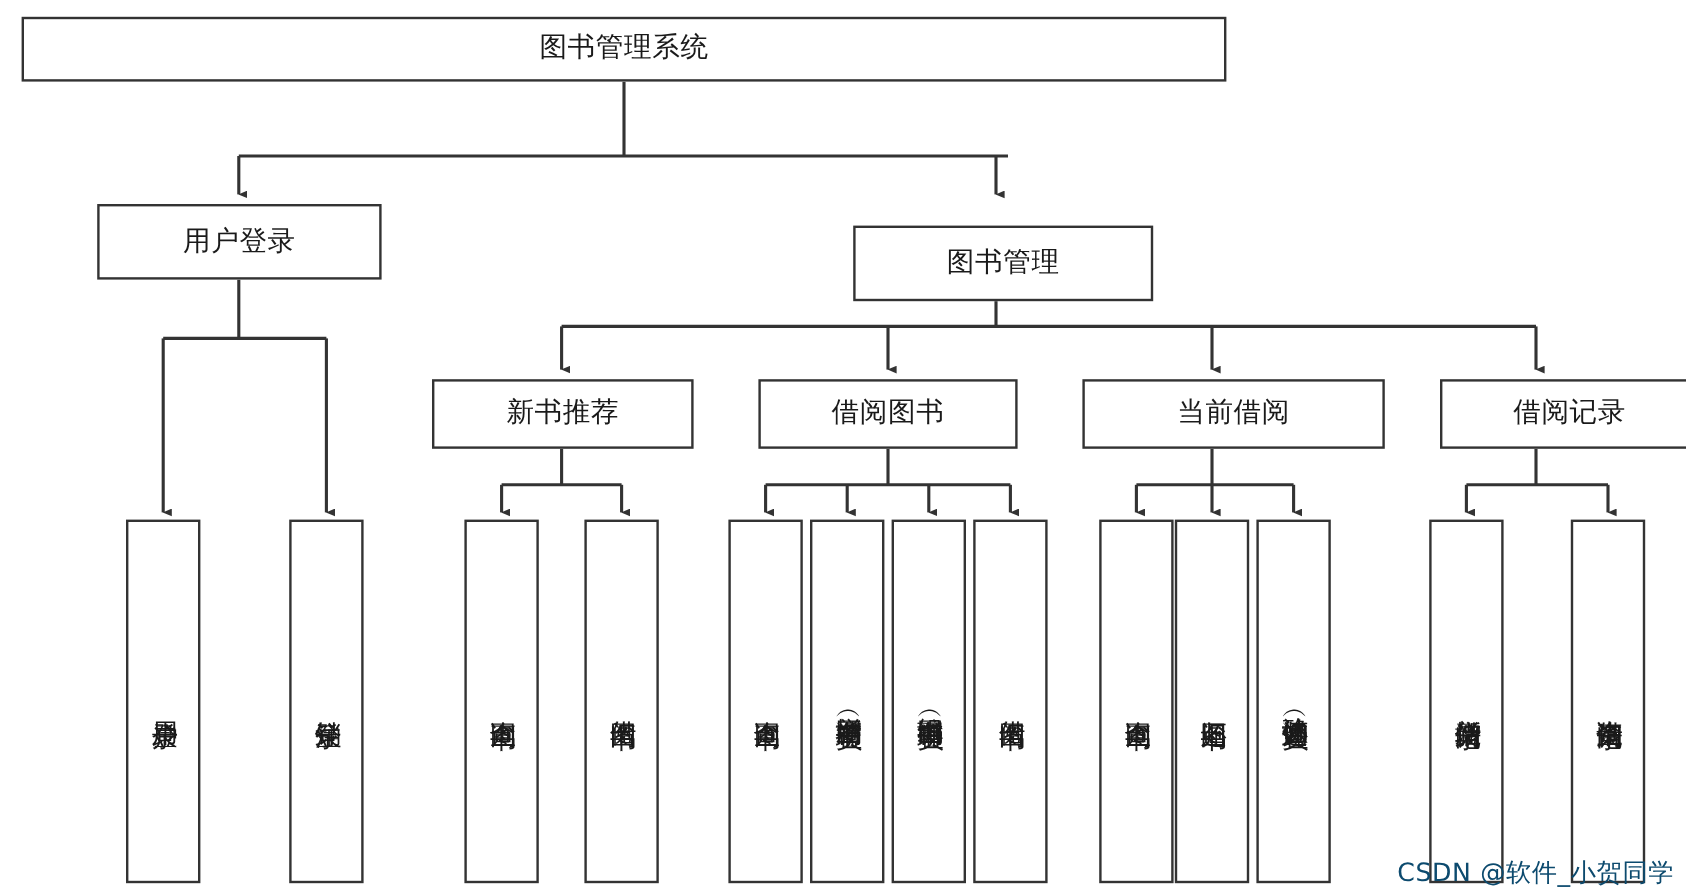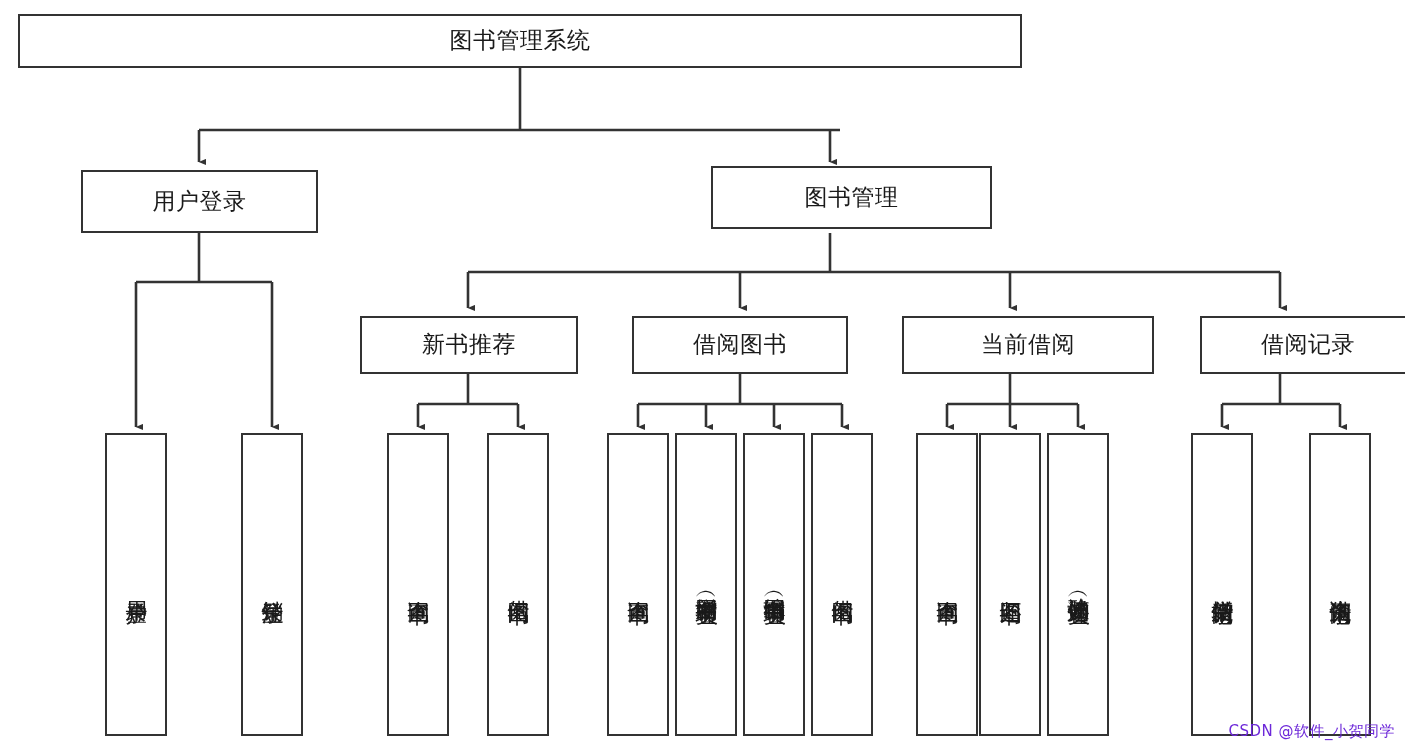--- a/index.html
+++ b/index.html
@@ -55,22 +55,22 @@
   }
   .node.vertical {
     align-items: center;
     justify-content: center;
     padding: 2px 0;
   }
   #watermark {
     position: absolute;
     right: 10px;
     bottom: 6px;
-    font-size: 15px;
-    color: #6d28d9;
+    font-size: 21px;
+    color: #0c4a6e;
     z-index: 5;
     white-space: nowrap;
     letter-spacing: 0.5px;
   }
 </style>
 </head>
 <body>
 
 <div id="diagram-root">
 
@@ -124,21 +124,21 @@
     </g>
   </svg>
 
   <div class="node" style="left:18px; top:14px; width:1004px; height:54px;">
     <span class="node-label">图书管理系统</span>
   </div>
 
   <div class="node" style="left:81px; top:170px; width:237px; height:63px;">
     <span class="node-label">用户登录</span>
   </div>
-  <div class="node" style="left:711px; top:166px; width:281px; height:63px;">
+  <div class="node" style="left:711px; top:188px; width:250px; height:63px;">
     <span class="node-label">图书管理</span>
   </div>
 
   <div class="node" style="left:360px; top:316px; width:218px; height:58px;">
     <span class="node-label">新书推荐</span>
   </div>
   <div class="node" style="left:632px; top:316px; width:216px; height:58px;">
     <span class="node-label">借阅图书</span>
   </div>
   <div class="node" style="left:902px; top:316px; width:252px; height:58px;">

